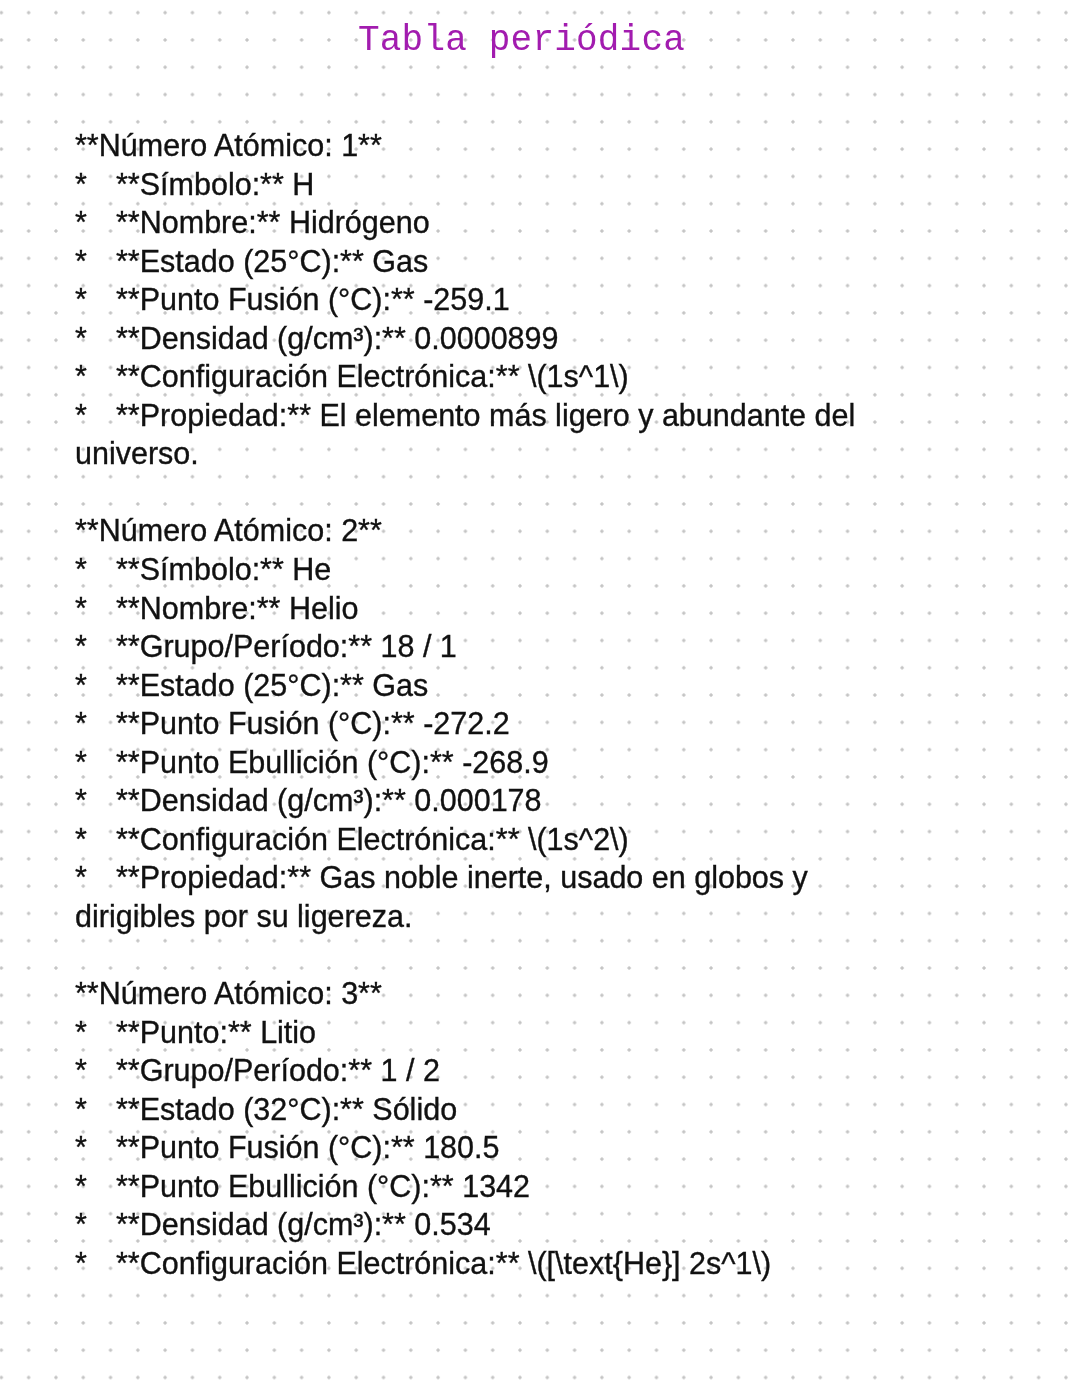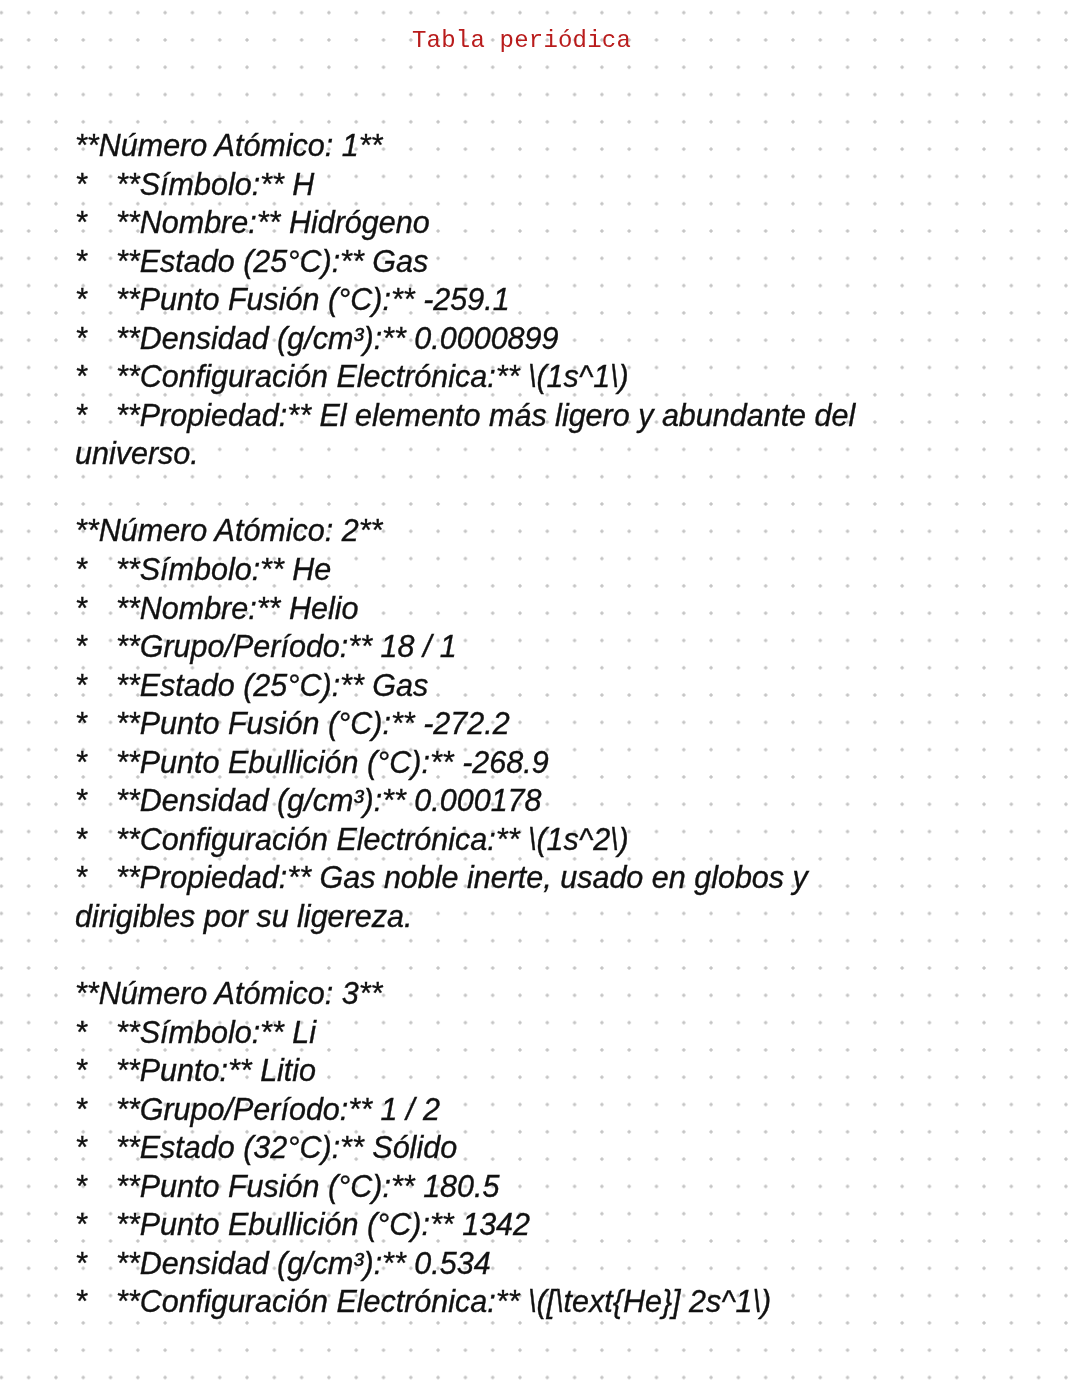--- a/index.html
+++ b/index.html
@@ -14,37 +14,37 @@
       position: relative;
       color: #111111;
     }
     .title {
       position: absolute;
       top: 20px;
       left: 0;
       width: 1043px;
       text-align: center;
       font-family: "Liberation Mono", "DejaVu Sans Mono", monospace;
-      font-size: 24px;
+      font-size: 36px;
       line-height: 42px;
-      color: #b91c1c;
+      color: #a21caf;
       letter-spacing: 0.2px;
     }
     .content {
       position: absolute;
       top: 126px;
       left: 75px;
       width: 860px;
       font-family: "Liberation Sans", "DejaVu Sans", sans-serif;
       font-size: 30.5px;
       line-height: 38.55px;
       font-weight: 500;
       -webkit-text-stroke: 0.35px #111;
     }
-    .element-block { margin: 0 0 38.55px 0; font-style: italic; }
+    .element-block { margin: 0 0 38.55px 0; }
     .line { white-space: pre-wrap; display: block; }
     .bullet { display: inline-block; width: 41px; }
   </style>
 </head>
 <body>
 
 <div class="title">Tabla periódica</div>
 
 <div class="content">
 
@@ -67,21 +67,20 @@
     <span class="line"><span class="bullet">*</span><span>**Estado (25°C):** Gas</span></span>
     <span class="line"><span class="bullet">*</span><span>**Punto Fusión (°C):** -272.2</span></span>
     <span class="line"><span class="bullet">*</span><span>**Punto Ebullición (°C):** -268.9</span></span>
     <span class="line"><span class="bullet">*</span><span>**Densidad (g/cm³):** 0.000178</span></span>
     <span class="line"><span class="bullet">*</span><span>**Configuración Electrónica:** \(1s^2\)</span></span>
     <span class="line"><span class="bullet">*</span><span>**Propiedad:** Gas noble inerte, usado en globos y dirigibles por su ligereza.</span></span>
   </div>
 
   <div class="element-block">
     <span class="line">**Número Atómico: 3**</span>
-    <span class="line"><span class="bullet">*</span><span>**Símbolo:** Li</span></span>
     <span class="line"><span class="bullet">*</span><span>**Punto:** Litio</span></span>
     <span class="line"><span class="bullet">*</span><span>**Grupo/Período:** 1 / 2</span></span>
     <span class="line"><span class="bullet">*</span><span>**Estado (32°C):** Sólido</span></span>
     <span class="line"><span class="bullet">*</span><span>**Punto Fusión (°C):** 180.5</span></span>
     <span class="line"><span class="bullet">*</span><span>**Punto Ebullición (°C):** 1342</span></span>
     <span class="line"><span class="bullet">*</span><span>**Densidad (g/cm³):** 0.534</span></span>
     <span class="line"><span class="bullet">*</span><span>**Configuración Electrónica:** \([\text{He}] 2s^1\)</span></span>
   </div>
 
 </div>

